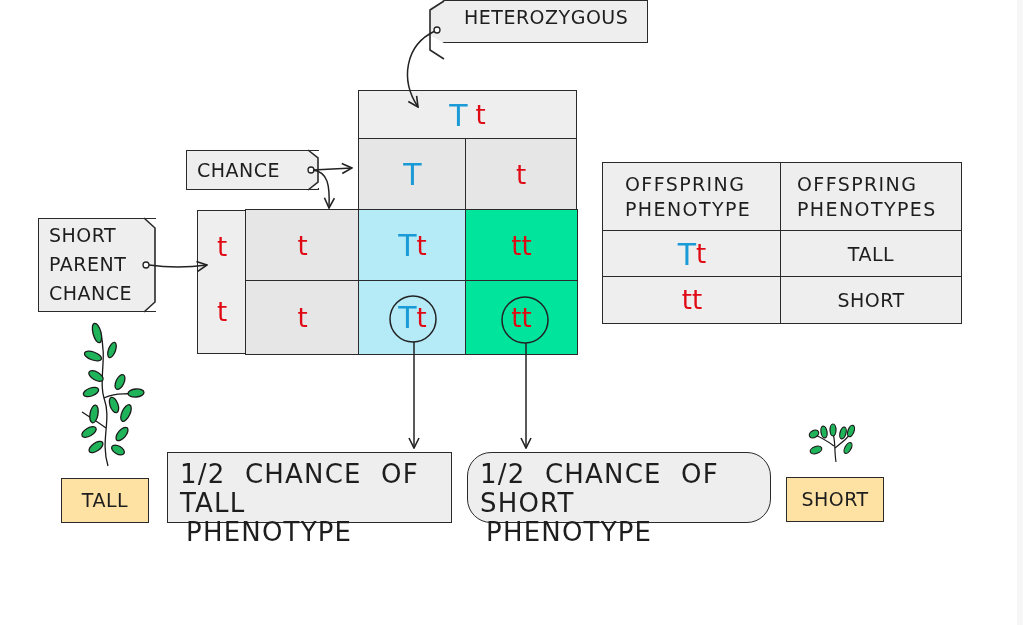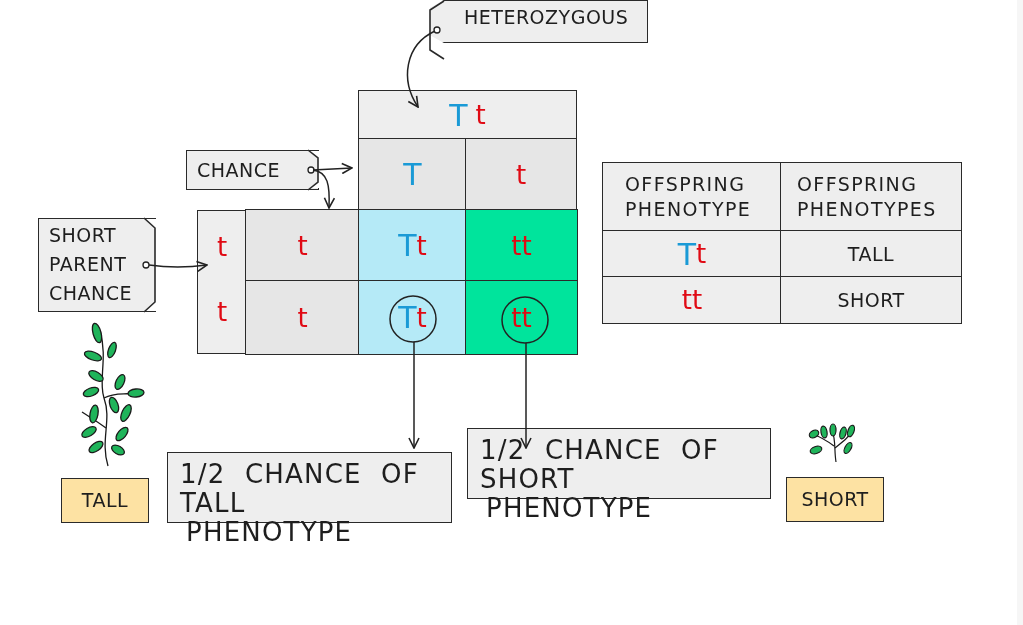--- a/index.html
+++ b/index.html
@@ -113,21 +113,21 @@
   </div>
   <div class="abs box grey center tcell" style="left:178px; top:114px; width:182px; height:48px;">
     <span>SHORT</span>
   </div>
 </div>
 
 <div class="abs box grey cap" style="left:167px; top:452px; width:285px; height:71px;">
   <div>1/2 CHANCE OF TALL</div>
   <div style="padding-left:6px;">PHENOTYPE</div>
 </div>
-<div class="abs box grey cap" style="left:467px; top:428px; width:304px; height:71px;">
+<div class="abs box grey cap" style="left:467px; top:452px; width:304px; height:71px;border-radius:24px;">
   <div>1/2 CHANCE OF SHORT</div>
   <div style="padding-left:6px;">PHENOTYPE</div>
 </div>
 
 <div class="abs box yellow center lbl" style="left:61px; top:478px; width:88px; height:45px;">
   <span>TALL</span>
 </div>
 <div class="abs box yellow center lbl" style="left:786px; top:477px; width:98px; height:45px;">
   <span>SHORT</span>
 </div>

